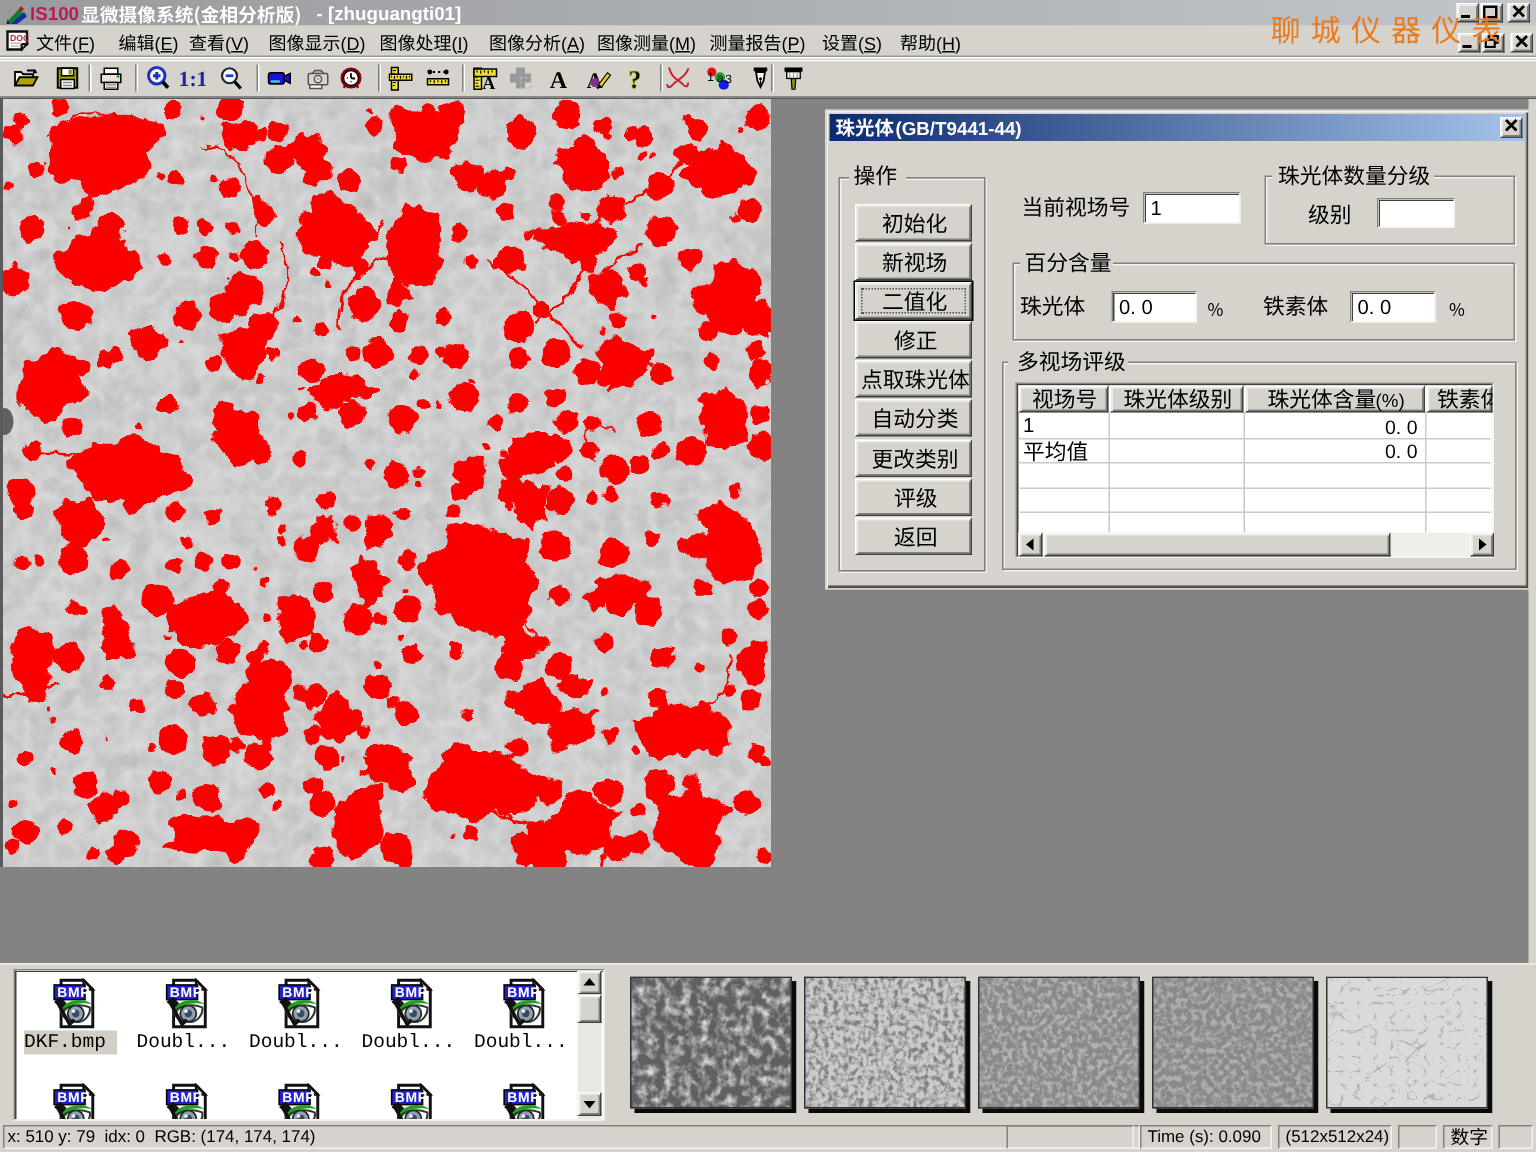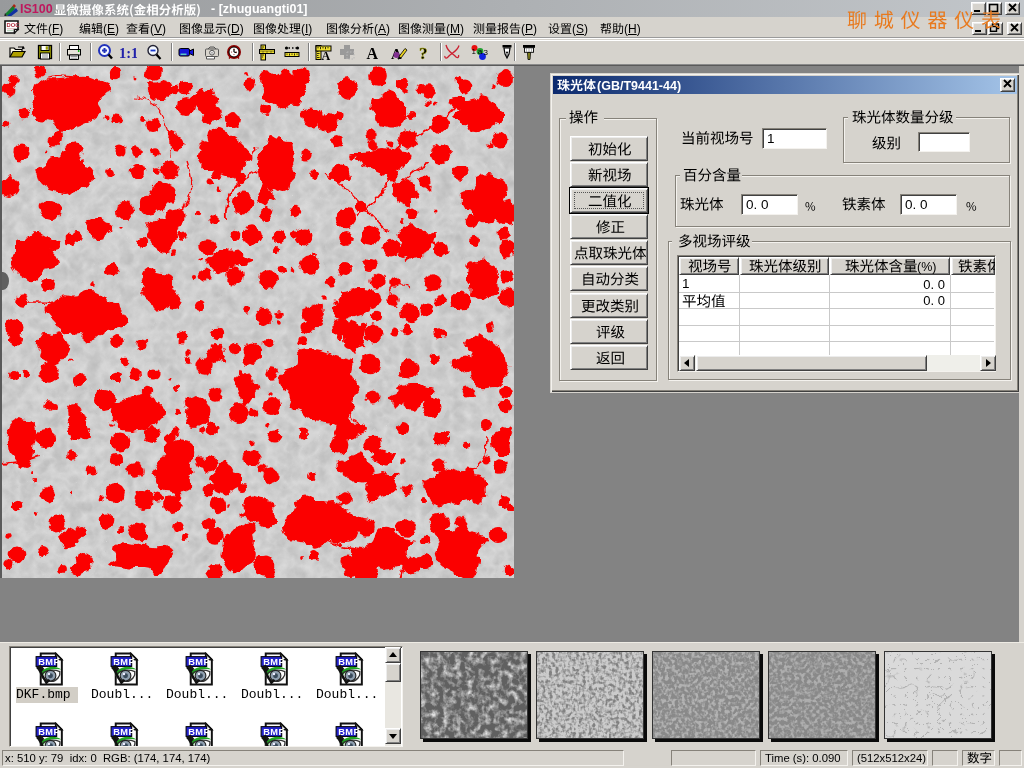--- a/index.html
+++ b/index.html
@@ -1273,21 +1273,21 @@
 </filter>
     </defs>
 <rect x="0" y="0" width="108" height="88" fill="#dadada"></rect>
 <rect x="0" y="0" width="108" height="88" filter="url(#t5)"></rect>
 <rect x="108" y="3" width="3" height="88" fill="#0a0a0a"></rect>
 <rect x="3" y="88" width="105" height="3" fill="#0a0a0a"></rect>
 <rect x="0.5" y="0.5" width="107" height="87" fill="none" stroke="#333" stroke-width="1"></rect>
 </svg>
 <div class="abs" style="left:1019px;top:66px;width:5px;height:576px;background:#d6d3cd"></div>
 <div class="abs" style="left:0;top:748px;width:1024px;height:20px;background:#d6d3cd"></div>
-<div class="abs" style="left:2px;top:750px;width:622px;height:16px;border-top:1px solid #86827a;border-left:1px solid #86827a;border-right:1px solid #f4f2ee;border-bottom:1px solid #f4f2ee;font-size:11.3px;line-height:15px;padding-left:2px;color:#000;white-space:pre">x: 510 y: 79  idx: 0  RGB: (174, 174, 174)</div>
+<div class="abs" style="left:2px;top:750px;width:758px;height:16px;border-top:1px solid #86827a;border-left:1px solid #86827a;border-right:1px solid #f4f2ee;border-bottom:1px solid #f4f2ee;font-size:11.3px;line-height:15px;padding-left:2px;color:#000;white-space:pre">x: 510 y: 79  idx: 0  RGB: (174, 174, 174)</div>
 <div class="abs" style="left:671px;top:750px;width:85px;height:16px;border-top:1px solid #86827a;border-left:1px solid #86827a;border-right:1px solid #f4f2ee;border-bottom:1px solid #f4f2ee;font-size:11.3px;line-height:15px;padding-left:4px;color:#000;white-space:pre"></div>
 <div class="abs" style="left:760px;top:750px;width:88px;height:16px;border-top:1px solid #86827a;border-left:1px solid #86827a;border-right:1px solid #f4f2ee;border-bottom:1px solid #f4f2ee;font-size:11.3px;line-height:15px;padding-left:4px;color:#000;white-space:pre">Time (s): 0.090</div>
 <div class="abs" style="left:852px;top:750px;width:76px;height:16px;border-top:1px solid #86827a;border-left:1px solid #86827a;border-right:1px solid #f4f2ee;border-bottom:1px solid #f4f2ee;font-size:11.3px;line-height:15px;padding-left:4px;color:#000;white-space:pre">(512x512x24)</div>
 <div class="abs" style="left:932px;top:750px;width:26px;height:16px;border-top:1px solid #86827a;border-left:1px solid #86827a;border-right:1px solid #f4f2ee;border-bottom:1px solid #f4f2ee;font-size:11.3px;line-height:15px;padding-left:4px;color:#000;white-space:pre"></div>
 <div class="abs" style="left:962px;top:750px;width:33px;height:16px;border-top:1px solid #86827a;border-left:1px solid #86827a;border-right:1px solid #f4f2ee;border-bottom:1px solid #f4f2ee;font-size:11.3px;line-height:15px;padding-left:4px;color:#000;white-space:pre"></div>
 <div class="abs" style="left:999px;top:750px;width:23px;height:16px;border-top:1px solid #86827a;border-left:1px solid #86827a;border-right:1px solid #f4f2ee;border-bottom:1px solid #f4f2ee;font-size:11.3px;line-height:15px;padding-left:4px;color:#000;white-space:pre"></div>
 <svg class="abs" style="left:966px;top:751px" width="42" height="18" fill="#000">
     <path transform="matrix(0.012500 0 0 -0.012500 1.00 11.50)" d="M443 821C425 782 393 723 368 688L417 664C443 697 477 747 506 793ZM88 793C114 751 141 696 150 661L207 686C198 722 171 776 143 815ZM410 260C387 208 355 164 317 126C279 145 240 164 203 180C217 204 233 231 247 260ZM110 153C159 134 214 109 264 83C200 37 123 5 41 -14C54 -28 70 -54 77 -72C169 -47 254 -8 326 50C359 30 389 11 412 -6L460 43C437 59 408 77 375 95C428 152 470 222 495 309L454 326L442 323H278L300 375L233 387C226 367 216 345 206 323H70V260H175C154 220 131 183 110 153ZM257 841V654H50V592H234C186 527 109 465 39 435C54 421 71 395 80 378C141 411 207 467 257 526V404H327V540C375 505 436 458 461 435L503 489C479 506 391 562 342 592H531V654H327V841ZM629 832C604 656 559 488 481 383C497 373 526 349 538 337C564 374 586 418 606 467C628 369 657 278 694 199C638 104 560 31 451 -22C465 -37 486 -67 493 -83C595 -28 672 41 731 129C781 44 843 -24 921 -71C933 -52 955 -26 972 -12C888 33 822 106 771 198C824 301 858 426 880 576H948V646H663C677 702 689 761 698 821ZM809 576C793 461 769 361 733 276C695 366 667 468 648 576Z"></path>
     <path transform="matrix(0.012500 0 0 -0.012500 13.50 11.50)" d="M460 363V300H69V228H460V14C460 0 455 -5 437 -6C419 -6 354 -6 287 -4C300 -24 314 -58 319 -79C404 -79 457 -78 492 -67C528 -54 539 -32 539 12V228H930V300H539V337C627 384 717 452 779 516L728 555L711 551H233V480H635C584 436 519 392 460 363ZM424 824C443 798 462 765 475 736H80V529H154V664H843V529H920V736H563C549 769 523 814 497 847Z"></path>
   </svg>

